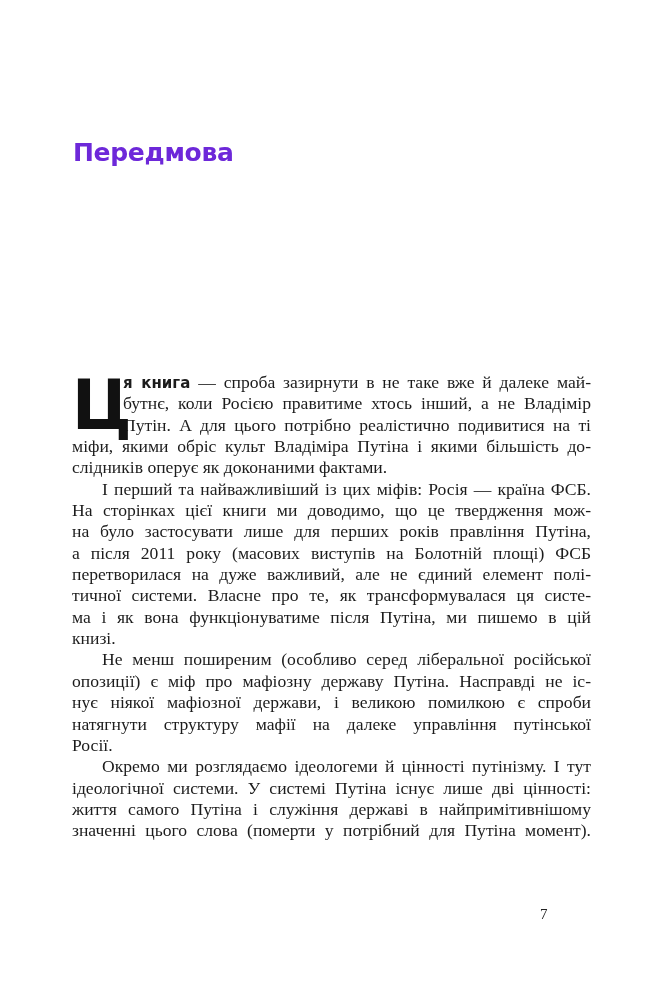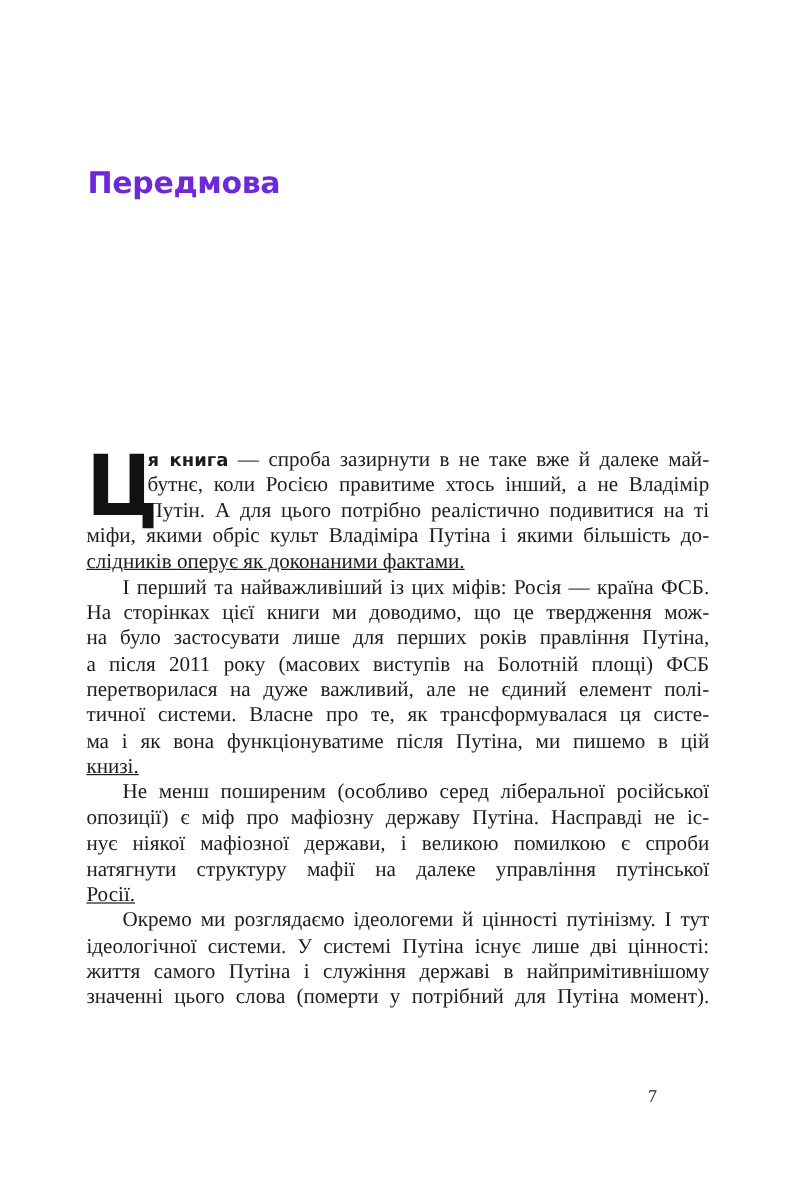--- a/index.html
+++ b/index.html
@@ -29,21 +29,21 @@
     line-height: 21.35px;
     color: #1c1c1c;
   }
   .line {
     display: block;
     white-space: nowrap;
     text-align: justify;
     text-align-last: justify;
     height: 21.35px;
   }
-  .line.last { text-align-last: left; text-decoration: underline; }
+  .line.last { text-align-last: left; }
   .line.indent { padding-left: 30px; }
   .line.dc { padding-left: 51px; }
   .drop-cap {
     position: absolute;
     left: 0; top: 2px;
     font-family: "DejaVu Sans", sans-serif;
     font-weight: bold;
     font-size: 70px;
     line-height: 62px;
     color: #111;

